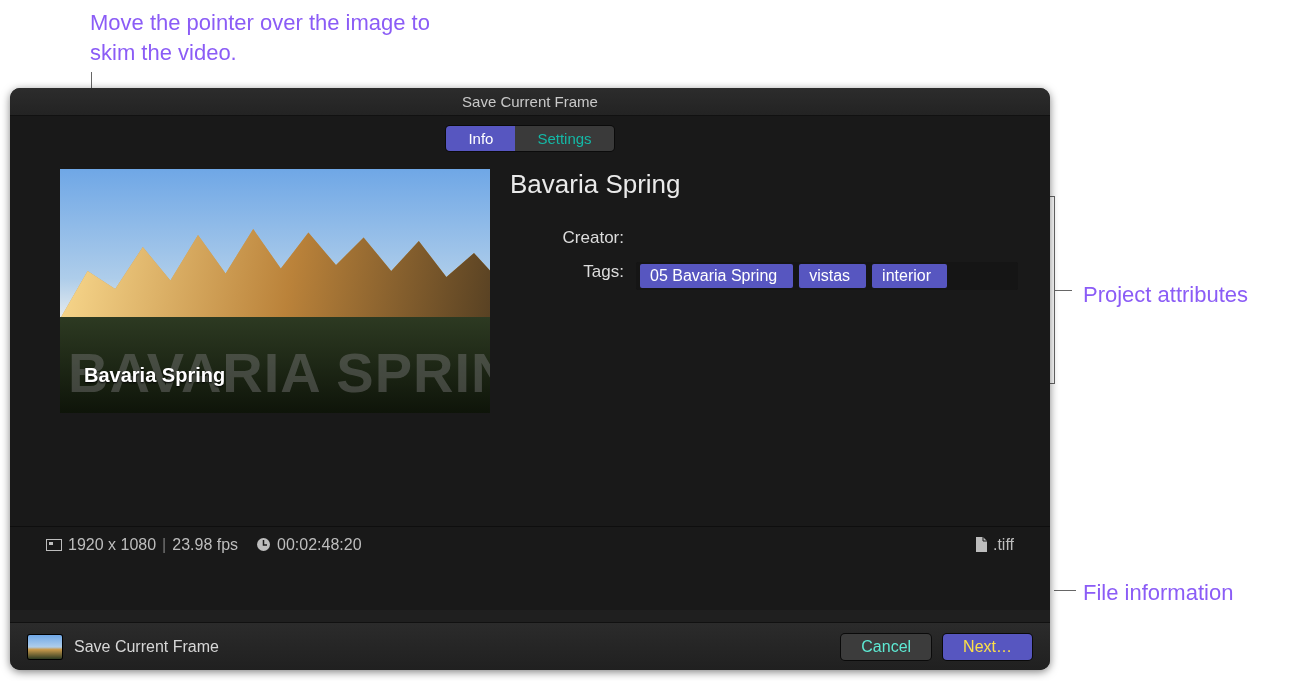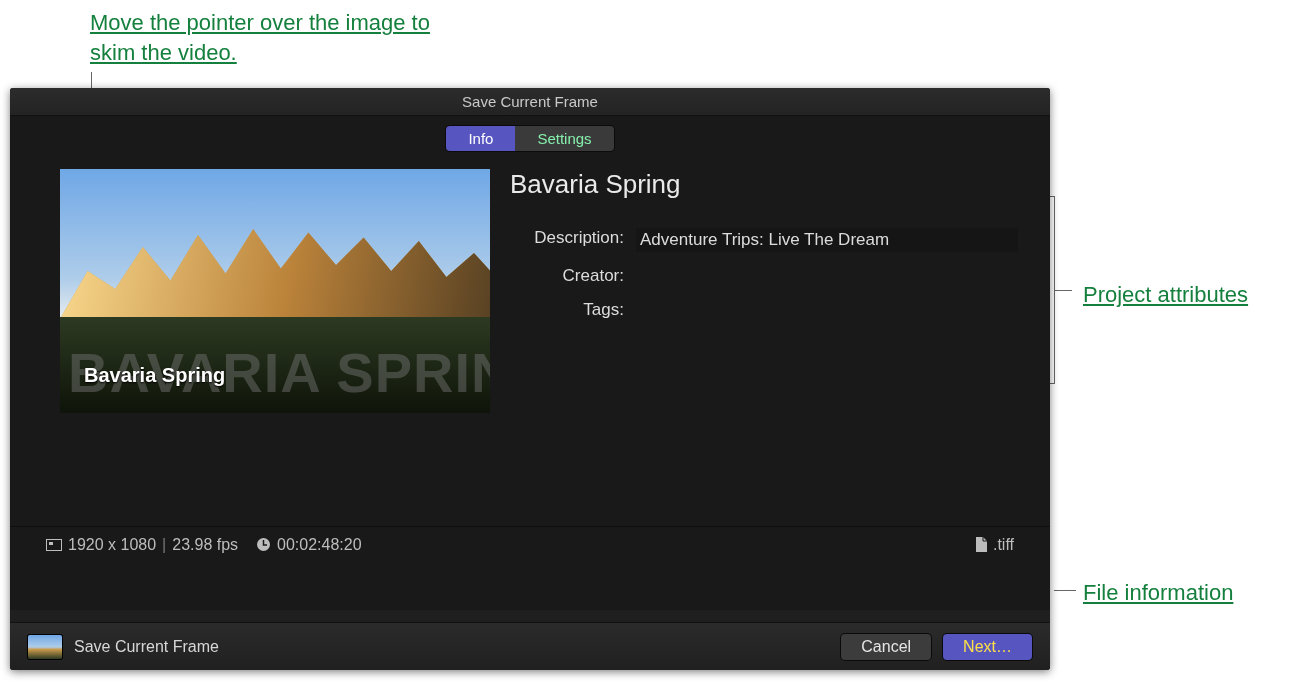--- a/index.html
+++ b/index.html
@@ -2,53 +2,53 @@
 <html><head>
   <meta charset="utf-8">
   <style>
     * { margin:0; padding:0; box-sizing:border-box; }
     body {
       background:#fff;
       font-family:-apple-system,BlinkMacSystemFont,"Helvetica Neue",Arial,sans-serif;
       width:1301px; height:681px; position:relative; overflow:hidden;
       color:#222;
     }
-    .callout { position:absolute; color:#15803d; font-size:22px; line-height:1.35;text-decoration:underline; }
+    .callout { position:absolute; color:#8b5cf6; font-size:22px; line-height:1.35; }
     .callout-top { left:90px; top:8px; width:360px; }
     .callout-right1 { left:1083px; top:280px; width:200px; }
     .callout-right2 { left:1083px; top:578px; width:220px; }
 
     .lead-line { position:absolute; background:#666; }
     .vline-top { left:91px; top:72px; width:1px; height:125px; }
 
     .bracket { position:absolute; }
     .bracket .vmain { position:absolute; background:#666; width:1px; }
     .bracket .hend  { position:absolute; background:#666; height:1px; width:10px; }
     .bracket .hlead { position:absolute; background:#666; height:1px; width:18px; }
 
     .window {
       position:absolute; left:10px; top:88px; width:1040px; height:582px;
-      background:#1f1f1f; border-radius:3px; box-shadow:0 2px 8px rgba(0,0,0,0.5);
+      background:#1f1f1f; border-radius:10px; box-shadow:0 2px 8px rgba(0,0,0,0.5);
       overflow:hidden; color:#d7d7d7;
     }
     .titlebar {
       height:28px; text-align:center; font-size:15px; line-height:28px;
       color:#c9c9c9; background:linear-gradient(#2c2c2c,#232323);
       border-bottom:1px solid #111;
     }
     .content { position:relative; background:#191919; height:494px; }
     .tabs {
       display:flex; justify-content:center; padding-top:10px;
     }
     .tabseg {
       display:flex; border-radius:4px; overflow:hidden; box-shadow:0 0 0 1px #0b0b0b;
       font-size:15px;
     }
     .tab {
-      padding:4px 22px; background:#3a3a3a; color:#86efac; cursor:pointer;
+      padding:4px 22px; background:#3a3a3a; color:#14b8a6; cursor:pointer;
     }
     .tab.active { background:#5756c0; color:#fff; }
 
     .body-row { display:flex; padding:18px 28px 0 50px; gap:20px; }
 
     .thumb {
       width:430px; height:244px; background:#000; position:relative;
       overflow:hidden; flex:0 0 430px;
     }
     .sky { position:absolute; inset:0; background:linear-gradient(#6fa7e6 0%,#aecdea 45%,#e2e9ee 60%); }
@@ -104,21 +104,21 @@
       border-top:1px solid #111;
       display:flex; align-items:center; padding:0 18px; gap:12px;
     }
     .footer .thumb-mini {
       width:34px; height:24px; background:linear-gradient(#6fa7e6,#aecdea 50%,#c99a4c 60%,#2d3a22 100%);
       border-radius:2px; box-shadow:0 0 0 1px #000;
     }
     .footer-title { color:#d7d7d7; font-size:16px; flex:1; }
     .btn {
       padding:4px 20px; border-radius:4px; font-size:16px; cursor:pointer;
-      background:#3c3c3c; color:#e5e5e5; box-shadow:0 0 0 1px #0a0a0a;
+      background:#3c3c3c; color:#5eead4; box-shadow:0 0 0 1px #0a0a0a;
     }
     .btn.primary { background:#5756c0; color:#fde047; }
   </style>
 </head>
 <body>
 
 <div class="callout callout-top">Move the pointer over the image to skim the video.</div>
 <div class="lead-line vline-top"></div>
 
 <div class="callout callout-right1">Project attributes</div>
@@ -151,30 +151,29 @@
         <div class="mtn"></div>
         <div class="ground"></div>
         <div class="bigtext">BAVARIA SPRING</div>
         <div class="smalltitle">Bavaria Spring</div>
       </div>
 
       <div class="attrs">
         <div class="proj-title">Bavaria Spring</div>
 
         <div class="field">
-          <div class="flabel">Description:</div>
-          <div class="fvalue input-like">
-              <span>Adventure Trips:  Live The Dream</span>
-            </div>
-        </div>
-        <div class="field">
           <div class="flabel">Creator:</div>
         </div>
         <div class="field">
           <div class="flabel">Tags:</div>
+          <div class="fvalue input-like">
+            <span class="tag">05 Bavaria Spring</span>
+            <span class="tag">vistas</span>
+            <span class="tag">interior</span>
+          </div>
         </div>
       </div>
     </div>
 
     <div class="infobar">
       <span class="ico">
         <svg width="16" height="12" viewBox="0 0 16 12">
             <rect x="0.5" y="0.5" width="15" height="11" fill="none" stroke="#bdbdbd"></rect>
             <rect x="3" y="3" width="4" height="3" fill="#bdbdbd"></rect>
           </svg>

